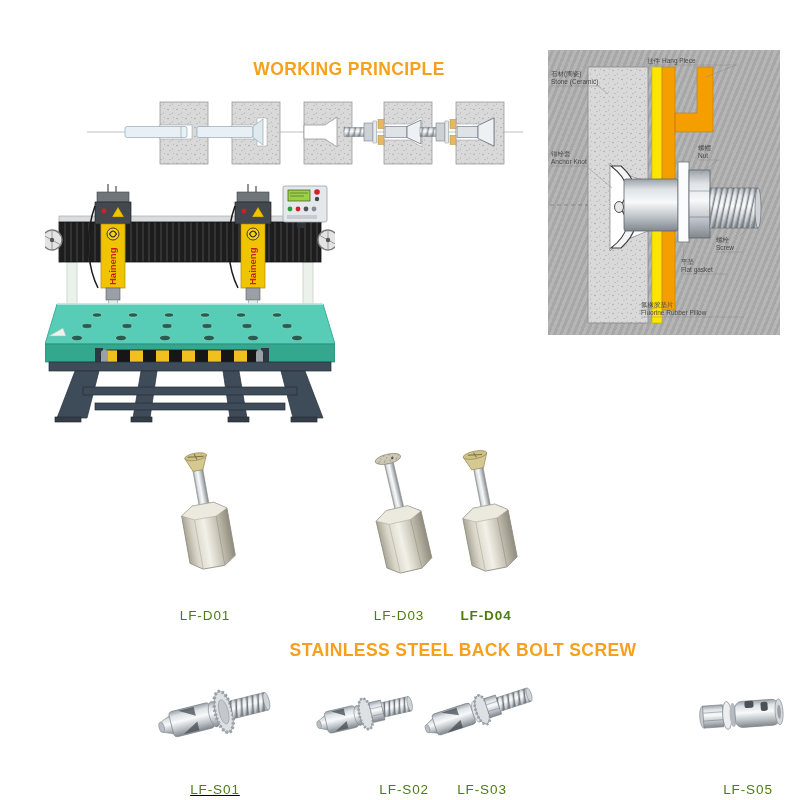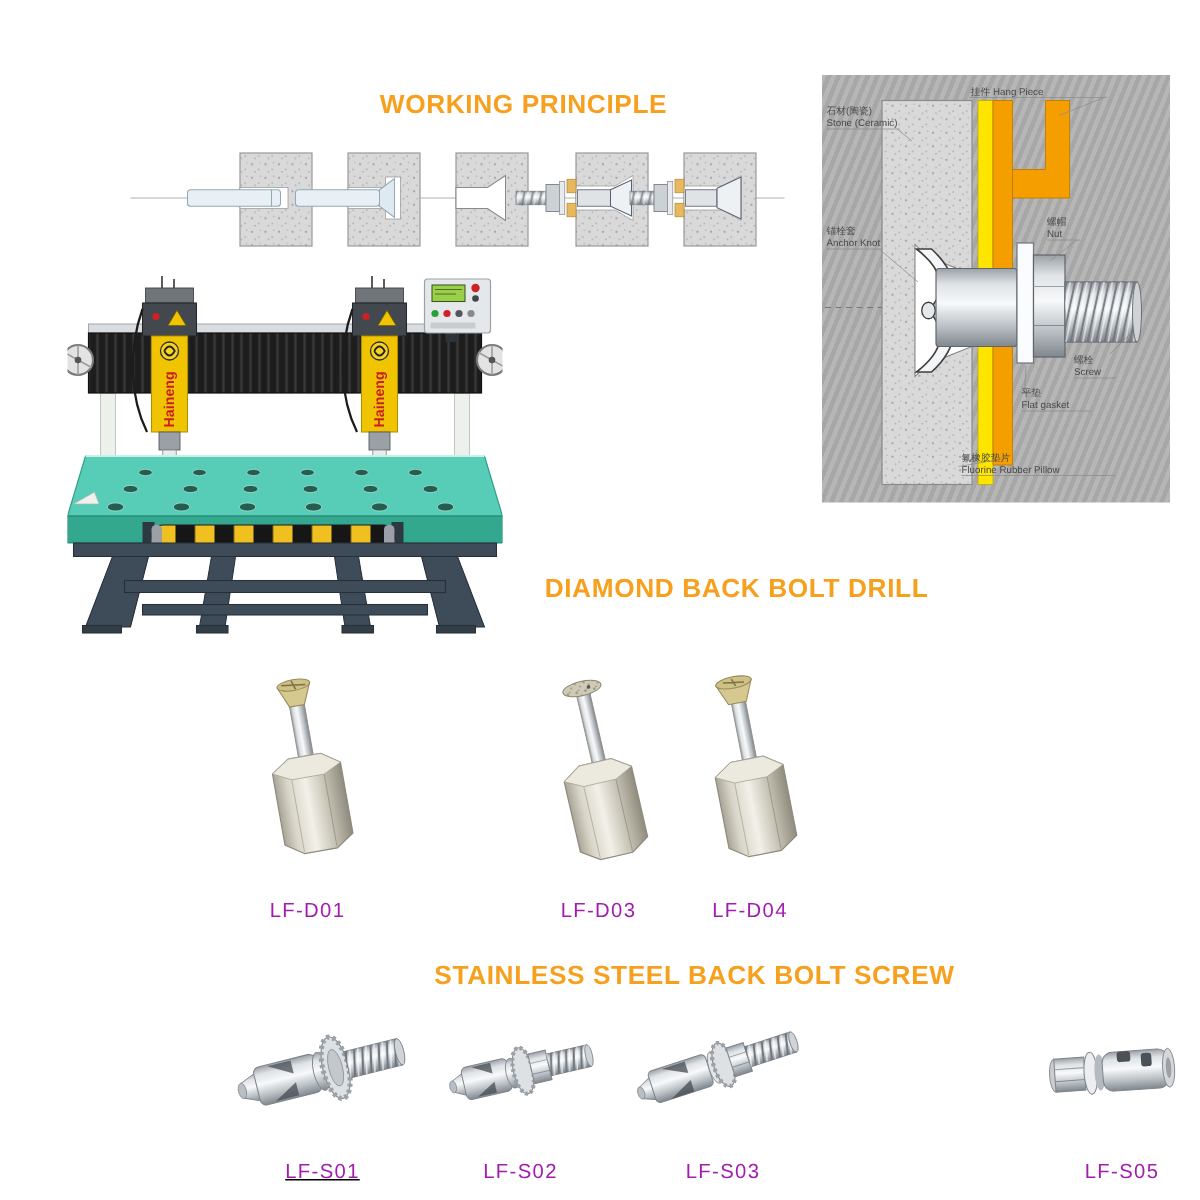--- a/index.html
+++ b/index.html
@@ -1,21 +1,21 @@
 <!DOCTYPE html>
 <html><head>
 <meta charset="utf-8">
 <style>
   * { margin:0; padding:0; box-sizing:border-box; }
   html,body { background:#ffffff; font-family:"Liberation Sans", sans-serif; }
   .page { position:relative; width:800px; height:800px; background:#ffffff; overflow:hidden; }
   .heading { position:absolute; transform:translateX(-50%); font-weight:bold; font-size:17.5px;
              letter-spacing:.4px; color:#F7A01E; white-space:nowrap; }
   .fig { position:absolute; text-align:center; }
-  .fig figcaption { margin-top:8px; font-size:13.5px; color:#a21caf; letter-spacing:.9px; }
+  .fig figcaption { margin-top:18px; font-size:13.5px; color:#4d7c0f; letter-spacing:.9px; }
   .panel { position:absolute; left:548px; top:50px; width:232px; height:285px;
            background:repeating-linear-gradient(112deg,#b6b6b6 0 3px,#a7a7a7 3px 6px); }
   .panel > svg { position:absolute; left:0; top:0; width:100%; height:100%; }
   svg text.lbl { font-family:"Liberation Sans", sans-serif; font-size:6.5px; fill:#4a4a4a; }
   svg text.brand { font-family:"Liberation Sans", sans-serif; }
 </style>
 </head>
 <body>
 
 <svg width="0" height="0" style="position:absolute" aria-hidden="true">
@@ -276,21 +276,20 @@
         <text class="lbl" x="168" y="192">螺栓</text>
         <text class="lbl" x="168" y="200">Screw</text>
         <text class="lbl" x="133" y="214">平垫</text>
         <text class="lbl" x="133" y="222">Flat gasket</text>
         <text class="lbl" x="93" y="257">氟橡胶垫片</text>
         <text class="lbl" x="93" y="265">Fluorine Rubber Pillow</text>
       </g>
     </svg>
   </div>
 
-  <h2 class="heading" style="left:491px; top:382px;">DIAMOND BACK BOLT DRILL</h2>
 
   <figure class="fig" style="left:160px; top:446px; width:90px;">
     <svg width="90" height="140" viewBox="0 0 90 140">
       <g transform="rotate(-10 45 70)">
         <rect x="41" y="22" width="10" height="40" fill="url(#metalV)" stroke="#938f84" stroke-width="0.6"></rect>
         <g>
           <path d="M35,10 L57,10 L51,24 L41,24 Z" fill="#d6c98f" stroke="#97895c" stroke-width="0.7"></path>
           <ellipse cx="46" cy="10" rx="11" ry="3.6" fill="#cfc184" stroke="#97895c" stroke-width="0.7"></ellipse>
           <path d="M38,9 L54,11 M45,7 L47,13" stroke="#7b7048" stroke-width="1" fill="none"></path>
         </g>
@@ -308,21 +307,21 @@
         <g>
           <ellipse cx="47.5" cy="12" rx="13" ry="4.8" fill="url(#grit)" stroke="#8d886f" stroke-width="0.7"></ellipse>
           <circle cx="52" cy="12" r="1.2" fill="#555555"></circle>
         </g>
         <use href="#hexBody" transform="translate(22,62)"></use>
       </g>
     </svg>
     <figcaption>LF-D03</figcaption>
   </figure>
 
-  <figure class="fig" style="left:455px; top:446px; width:90px;">
+  <figure class="fig" style="left:441px; top:446px; width:90px;font-weight:bold;">
     <svg width="90" height="140" viewBox="0 0 90 140">
       <g transform="rotate(-11 45 71)">
         <rect x="42" y="20" width="9.5" height="42" fill="url(#metalV)" stroke="#938f84" stroke-width="0.6"></rect>
         <g>
           <path d="M34,8 L58,8 L52,22 L40,22 Z" fill="#d6c98f" stroke="#97895c" stroke-width="0.7"></path>
           <ellipse cx="46" cy="8" rx="12" ry="3.8" fill="#cfc184" stroke="#97895c" stroke-width="0.7"></ellipse>
           <path d="M39,7 L53,9 M45,5.5 L47,10.5" stroke="#7b7048" stroke-width="1" fill="none"></path>
         </g>
         <use href="#hexBody" transform="translate(22,60)"></use>
       </g>
@@ -353,21 +352,21 @@
         <g>
           <rect x="82" y="37" width="36" height="18" fill="url(#metalH)" stroke="#7e858b" stroke-width="0.7"></rect>
           <rect x="82" y="37" width="36" height="18" fill="url(#threadP)"></rect>
           <ellipse cx="118" cy="46" rx="2.8" ry="9" fill="#cfd4d8" stroke="#7e858b" stroke-width="0.6"></ellipse>
         </g>
       </g>
     </svg>
     <figcaption>LF-S01</figcaption>
   </figure>
 
-  <figure class="fig" style="left:282px; top:668px; width:130px;">
+  <figure class="fig" style="left:299px; top:668px; width:130px;text-align:right;">
     <svg width="130" height="92" viewBox="0 0 130 92">
       <g transform="rotate(-13 65 46) translate(6 3) scale(0.92)">
         <g>
           <polygon points="24,38 14,43 14,51 24,56" fill="url(#metalH)" stroke="#7e858b" stroke-width="0.6"></polygon>
           <ellipse cx="14" cy="47" rx="2.4" ry="4.4" fill="#b9bfc4" stroke="#7e858b" stroke-width="0.5"></ellipse>
           <rect x="22" y="35" width="34" height="24" rx="4" fill="url(#metalH)" stroke="#7e858b" stroke-width="0.7"></rect>
           <polygon points="30,36 44,36 44,44" fill="#454c53" opacity="0.75"></polygon>
           <polygon points="30,58 44,58 44,50" fill="#454c53" opacity="0.75"></polygon>
         </g>
         <ellipse cx="58" cy="47" rx="4.5" ry="11" fill="url(#metalH)" stroke="#7e858b" stroke-width="0.6"></ellipse>

